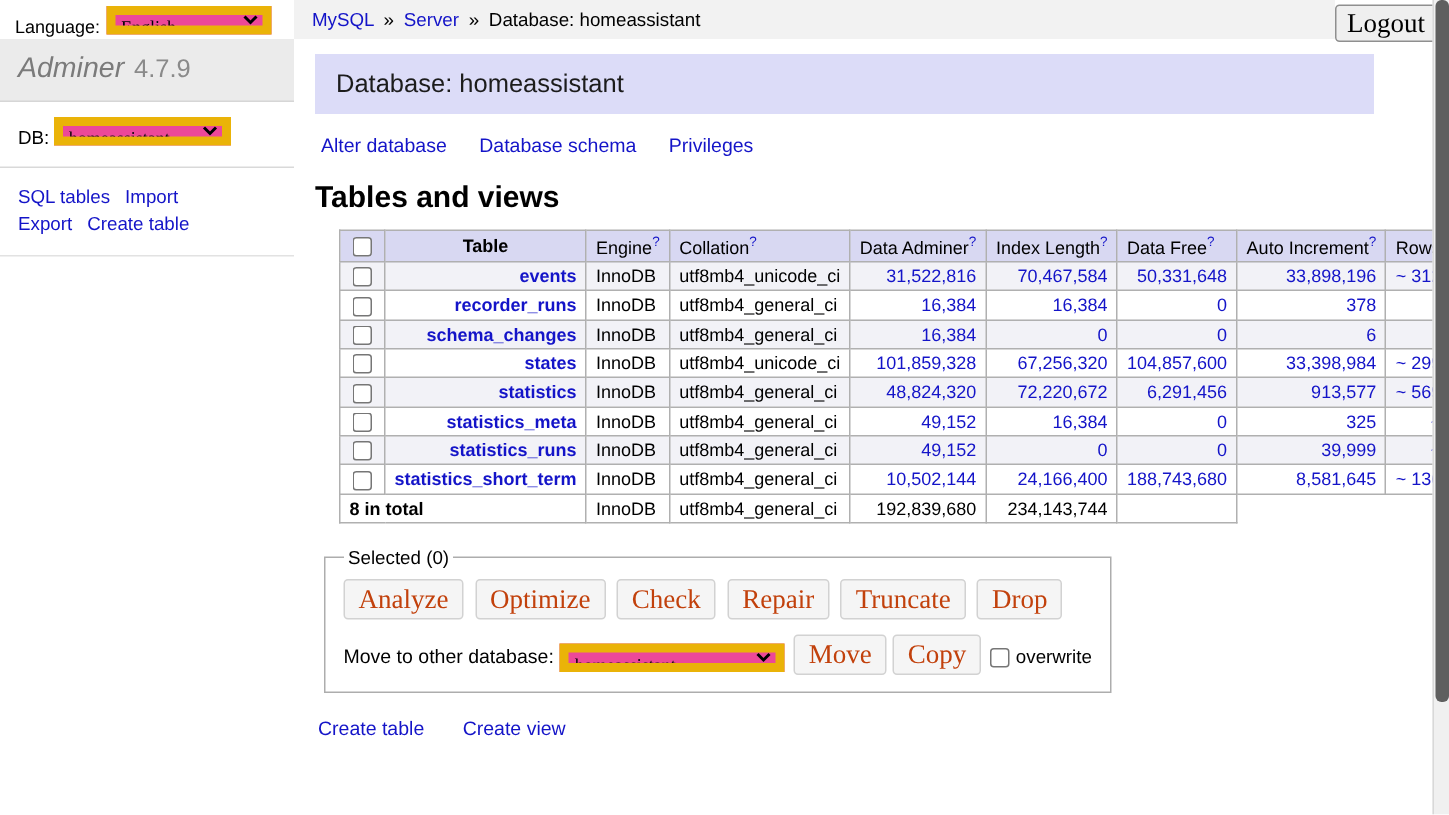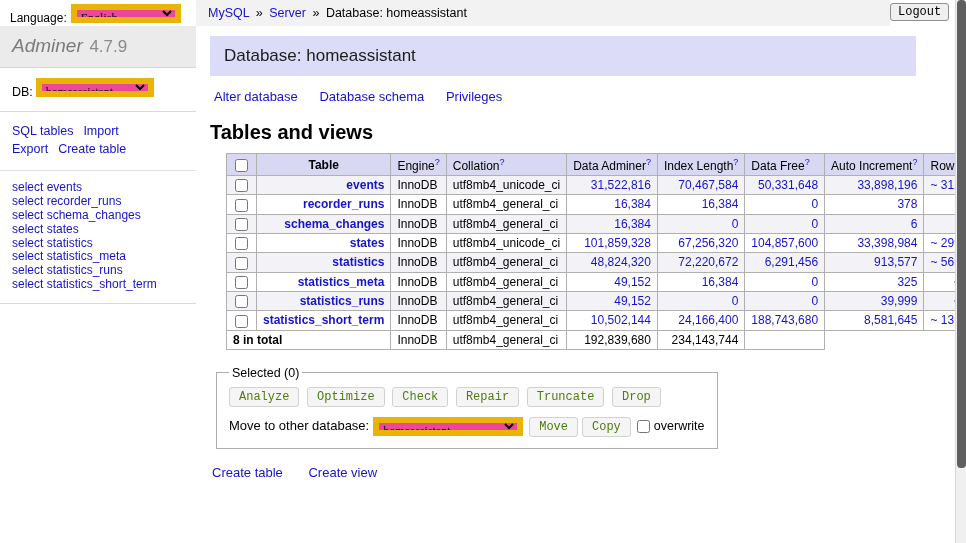--- a/index.html
+++ b/index.html
@@ -3,25 +3,25 @@
 <meta charset="utf-8">
 <style>
   * { box-sizing: border-box; }
   html,body { margin:0; padding:0; }
   body {
     width:966px; height:543px; overflow:hidden; position:relative;
     font-family:"Liberation Sans", sans-serif; font-size:13px; color:#000; background:#fff;
   }
   a { color:#1414c8; text-decoration:none; cursor:pointer; }
   button {
-    font-family:Liberation Mono, monospace; font-size:12px;
+    font-family:Liberation Serif, serif; font-size:18px;
     padding:2px 9px; border:1px solid #8f8f8f; border-radius:3px;
     background:#efefef; color:#000; cursor:pointer;
   }
-  button:disabled { color:#4d7c0f; border-color:#d2d2d2; background:#f5f5f5; }
+  button:disabled { color:#c2410c; border-color:#d2d2d2; background:#f5f5f5; }
   select {
     font-family:Liberation Serif, serif; font-size:12px;
     border:6px solid #eab308; background:#ec4899; height:19px;
   }
   input[type=text] {
     font-family:"Liberation Sans", sans-serif; font-size:12px;
     border:1px solid #8f8f8f; height:19px; padding:1px 4px;
   }
 
   
@@ -130,30 +130,20 @@
       <span class="brand">Adminer</span>
       <span class="ver">4.7.9</span>
     </div>
     <div class="dbform">
       <span>DB:</span><select><option>homeassistant</option></select>
     </div>
     <div class="sidelinks">
       <a>SQL tables</a><a>Import</a><br>
       <a>Export</a><a>Create table</a>
     </div>
-    <div class="tablelist">
-      <a>select events</a>
-      <a>select recorder_runs</a>
-      <a>select schema_changes</a>
-      <a>select states</a>
-      <a>select statistics</a>
-      <a>select statistics_meta</a>
-      <a>select statistics_runs</a>
-      <a>select statistics_short_term</a>
-    </div>
   </div>
 
   <div class="main">
     <h2 class="pagetitle">Database: homeassistant</h2>
 
     <p class="actions">
       <a>Alter database</a>
       <a>Database schema</a>
       <a>Privileges</a>
     </p>

